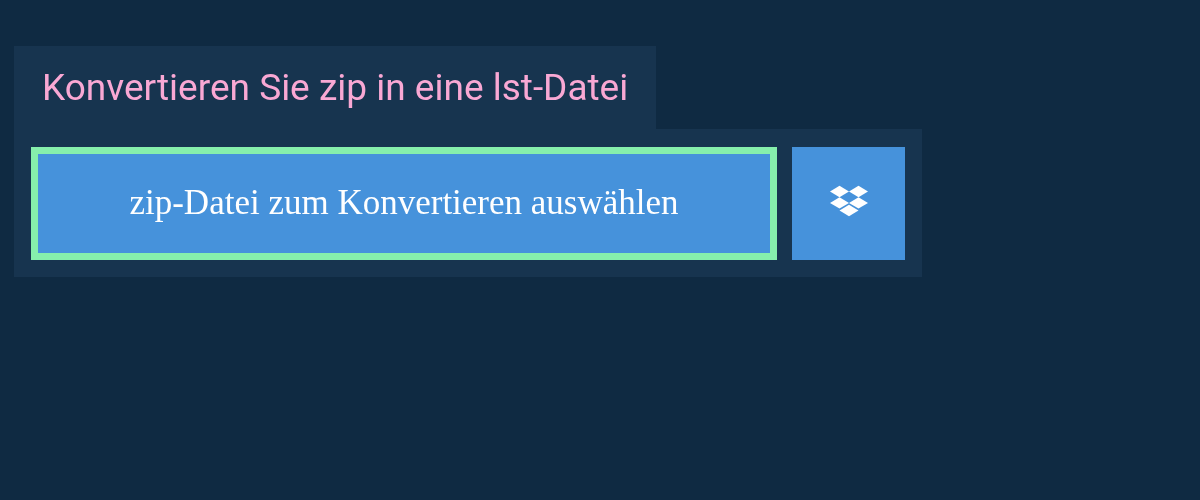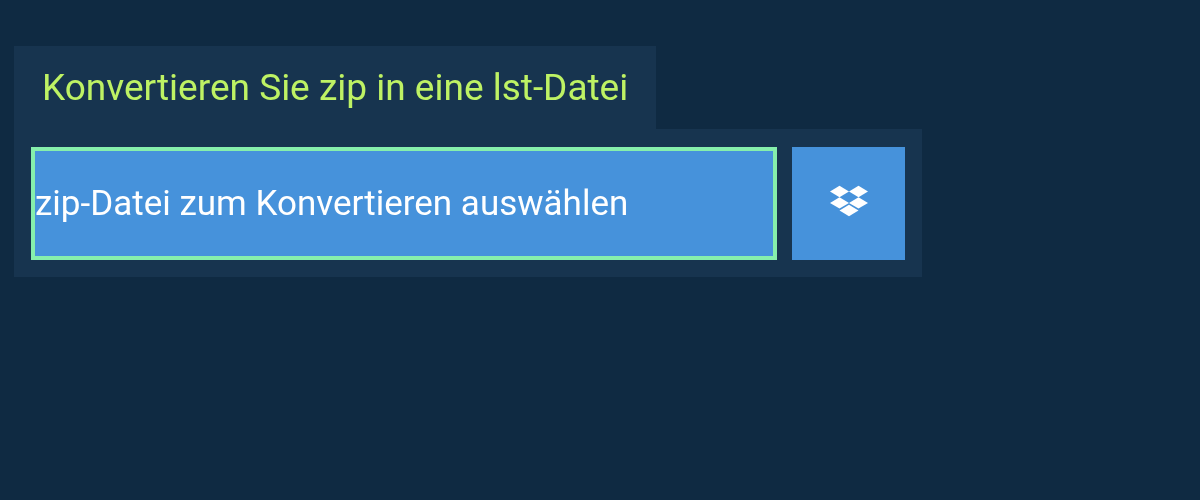--- a/index.html
+++ b/index.html
@@ -15,44 +15,45 @@
       position: relative;
     }
     .heading-bar {
       background-color: #17344f;
       padding: 20px 28px;
       display: inline-block;
       margin-top: 46px;
       margin-left: 14px;
     }
     .heading-text {
-      color: #bef264;
+      color: #f9a8d4;
       font-size: 37px;
       font-weight: 400;
     }
     .upload-bar {
       background-color: #17344f;
       margin-left: 14px;
       margin-top: 0;
       width: 908px;
       height: 148px;
       display: flex;
       align-items: center;
       padding: 17px;
       gap: 15px;
     }
     .choose-file-button {
       background-color: #4692db;
-      border: 4px solid #86efac;
+      border: 7px solid #86efac;
       height: 113px;
       flex: 1;
       display: flex;
       align-items: center;
-      justify-content: flex-start;
+      justify-content: center;
       cursor: pointer;
+      font-family: Liberation Serif, serif;
     }
     .choose-file-text {
       color: #ffffff;
       font-size: 35px;
       font-weight: 400;
     }
     .dropbox-button {
       background-color: #4692db;
       width: 113px;
       height: 113px;

